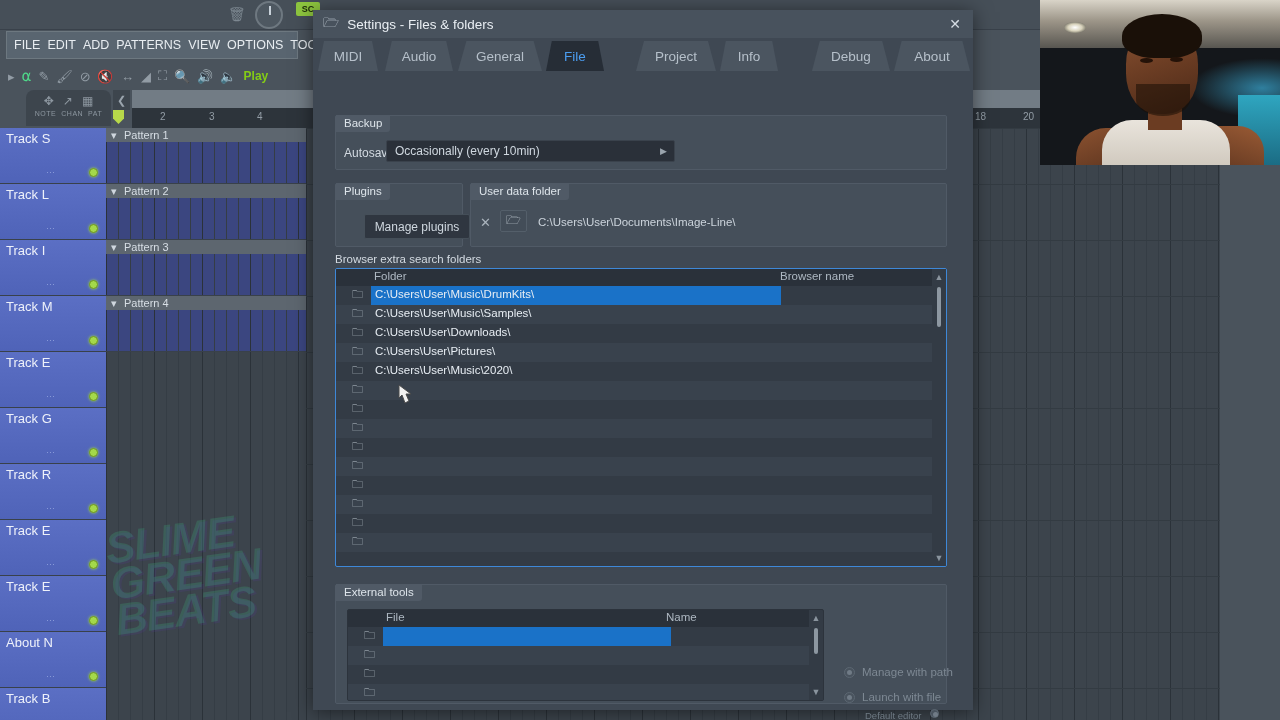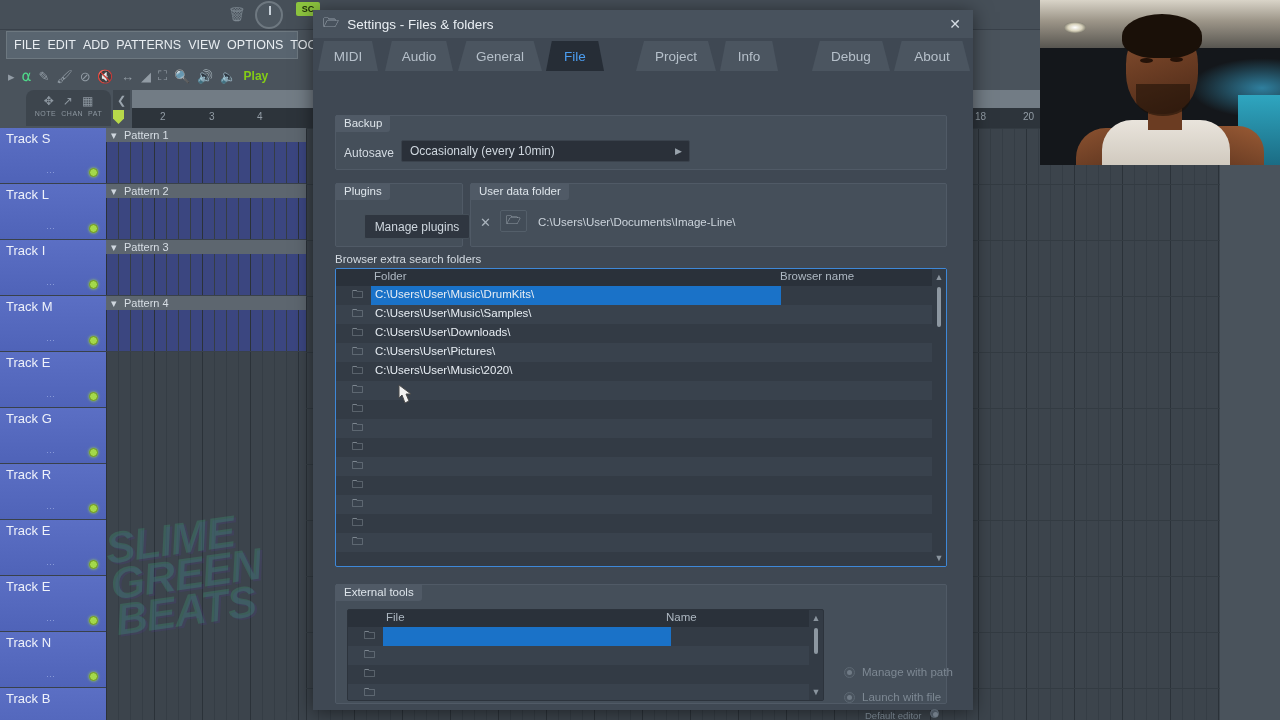--- a/index.html
+++ b/index.html
@@ -582,21 +582,21 @@
           <div class="vline" style="left: 108px; top: 14px;"></div>
           <div class="vline" style="left: 120px; top: 14px;"></div>
           <div class="vline" style="left: 132px; top: 14px;"></div>
           <div class="vline bold" style="left: 144px; top: 14px;"></div>
           <div class="vline" style="left: 156px; top: 14px;"></div>
           <div class="vline" style="left: 168px; top: 14px;"></div>
           <div class="vline" style="left: 180px; top: 14px;"></div>
           <div class="vline bold" style="left: 192px; top: 14px;"></div>
         </div>
         <div class="track-head" style="top: 632px;">
-          <span class="tname">Track N</span>
+          <span class="tname">About N</span>
           <span class="dots">···</span>
           <span class="led"></span>
         </div>
         <div class="track-strip empty" style="top: 632px;">
           <div class="vline bold" style="left: 0px; top: 14px;"></div>
           <div class="vline" style="left: 12px; top: 14px;"></div>
           <div class="vline" style="left: 24px; top: 14px;"></div>
           <div class="vline" style="left: 36px; top: 14px;"></div>
           <div class="vline bold" style="left: 48px; top: 14px;"></div>
           <div class="vline" style="left: 60px; top: 14px;"></div>
@@ -778,21 +778,21 @@
         <div class="tab" style="left: 407px; width: 58px;">Info</div>
         <div class="tab" style="left: 499px; width: 78px;">Debug</div>
         <div class="tab" style="left: 581px; width: 76px;">About</div>
       </div>
 
     <div class="dlg-body">
 
       <div class="group" style="left:22px; top:44px; width:612px; height:55px;">
         <div class="group-label">Backup</div>
         <div class="field-label" style="left:8px; top:30px;">Autosave</div>
-        <div class="combo" style="left:65px; top:24px; width:289px; height:22px;">
+        <div class="combo" style="left:50px; top:24px; width:289px; height:22px;">
           <span>Occasionally (every 10min)</span>
           <span class="arrow">▶</span>
         </div>
       </div>
 
       <div class="group" style="left:22px; top:112px; width:128px; height:64px;">
         <div class="group-label">Plugins</div>
         <div class="btn" style="left:28px; top:30px; width:106px; height:25px;">Manage plugins</div>
       </div>
 

